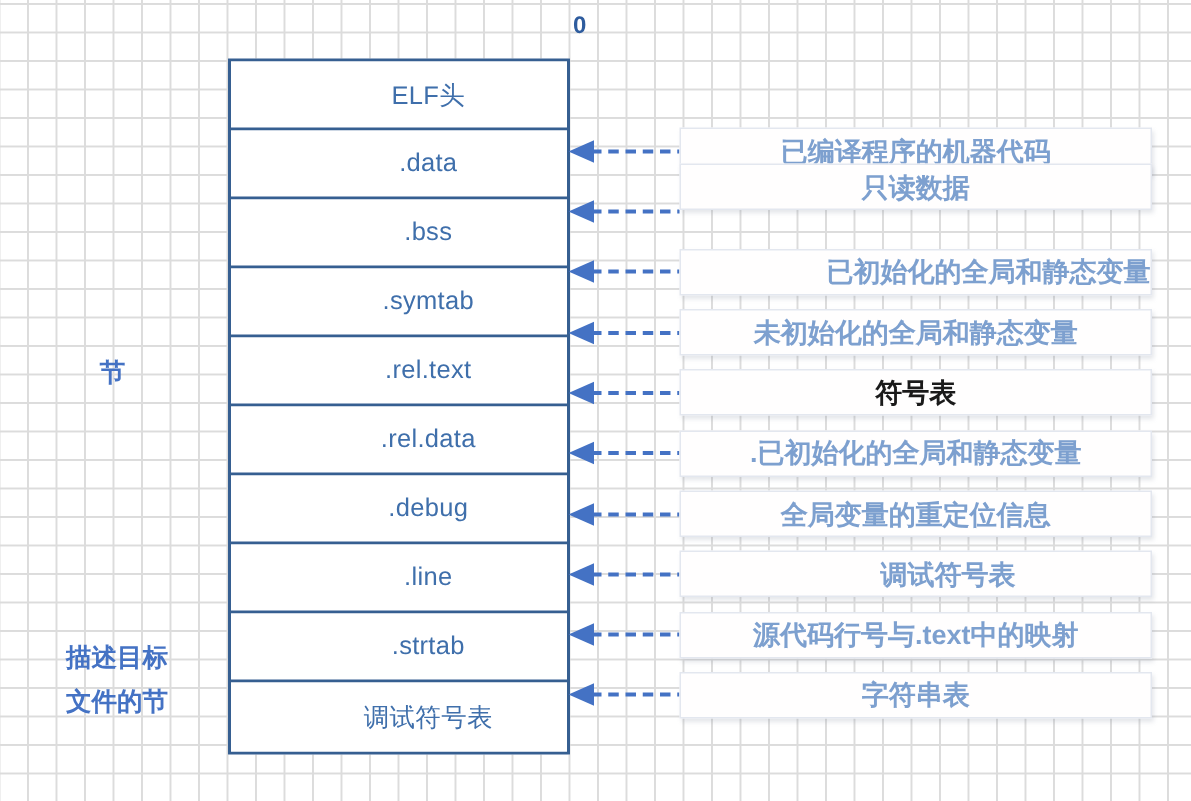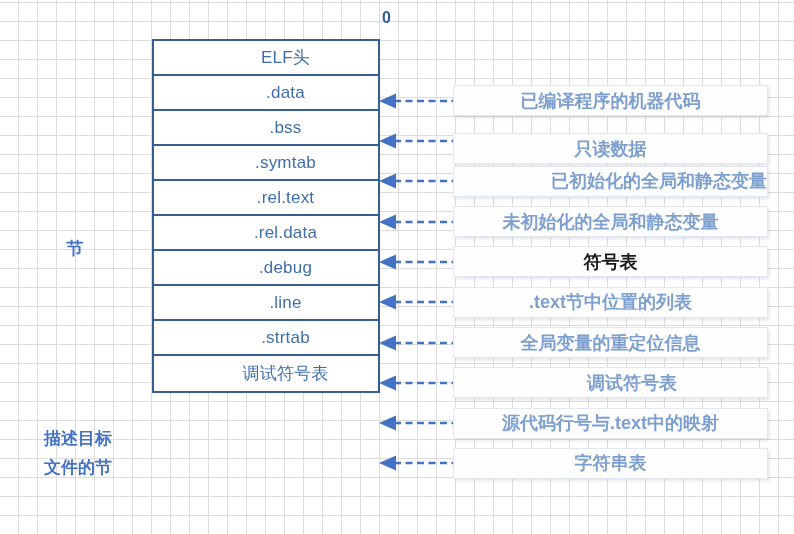--- a/index.html
+++ b/index.html
@@ -18,21 +18,21 @@
   .zero-label {
     position:absolute; left:382px; top:9px; width:24px;
     font-size:16px; font-weight:bold; color:#2e5c9e;
   }
 
   .stack {
     position:absolute; left:152px; top:39px; width:228px;
     border:2.5px solid #365f91; background:#ffffff;
   }
   .section-row {
-    height:35px; border-bottom:2.5px solid #365f91; background:#ffffff;
+    height:46px; border-bottom:2.5px solid #365f91; background:#ffffff;
     display:flex; align-items:center; justify-content:center;padding-left:39px;
   }
   .section-row:last-child { border-bottom:none; }
   .section-label { font-size:17px; color:#3f6fab; letter-spacing:0.2px; }
 
   .arrow {
     position:absolute; width:76px; height:18px; left:378px;
     display:flex; align-items:center;
   }
 
@@ -100,21 +100,21 @@
       </div>
       <div class="annotation-box" style="top: 85.2px;">
         <span class="annotation-text">已编译程序的机器代码</span>
       </div>
       <div class="arrow" style="top: 132px;">
         <svg width="76" height="18" viewBox="0 0 76 18">
           <line x1="16" y1="9" x2="75" y2="9" stroke="#4472c4" stroke-width="2.6" stroke-dasharray="7 4.5"></line>
           <polygon points="1,9 18,1.5 18,16.5" fill="#4472c4"></polygon>
         </svg>
       </div>
-      <div class="annotation-box" style="top: 133px;">
+      <div class="annotation-box" style="top: 109px;">
         <span class="annotation-text">只读数据</span>
       </div>
       <div class="arrow" style="top: 172.3px;">
         <svg width="76" height="18" viewBox="0 0 76 18">
           <line x1="16" y1="9" x2="75" y2="9" stroke="#4472c4" stroke-width="2.6" stroke-dasharray="7 4.5"></line>
           <polygon points="1,9 18,1.5 18,16.5" fill="#4472c4"></polygon>
         </svg>
       </div>
       <div class="annotation-box" style="top: 165.8px; justify-content: flex-end;">
         <span class="annotation-text">已初始化的全局和静态变量</span>
@@ -137,21 +137,21 @@
       <div class="annotation-box" style="top: 246.4px; text-align: right;">
         <span class="annotation-text" style="color: rgb(26, 26, 26);">符号表</span>
       </div>
       <div class="arrow" style="top: 293.2px;">
         <svg width="76" height="18" viewBox="0 0 76 18">
           <line x1="16" y1="9" x2="75" y2="9" stroke="#4472c4" stroke-width="2.6" stroke-dasharray="7 4.5"></line>
           <polygon points="1,9 18,1.5 18,16.5" fill="#4472c4"></polygon>
         </svg>
       </div>
       <div class="annotation-box" style="top: 286.7px;">
-        <span class="annotation-text">.text节中位置的列表</span>
+        <span class="annotation-text">.已初始化的全局和静态变量</span>
       </div>
       <div class="arrow" style="top: 333.5px;">
         <svg width="76" height="18" viewBox="0 0 76 18">
           <line x1="16" y1="9" x2="75" y2="9" stroke="#4472c4" stroke-width="2.6" stroke-dasharray="7 4.5"></line>
           <polygon points="1,9 18,1.5 18,16.5" fill="#4472c4"></polygon>
         </svg>
       </div>
       <div class="annotation-box" style="top: 327px;">
         <span class="annotation-text">全局变量的重定位信息</span>
       </div>

